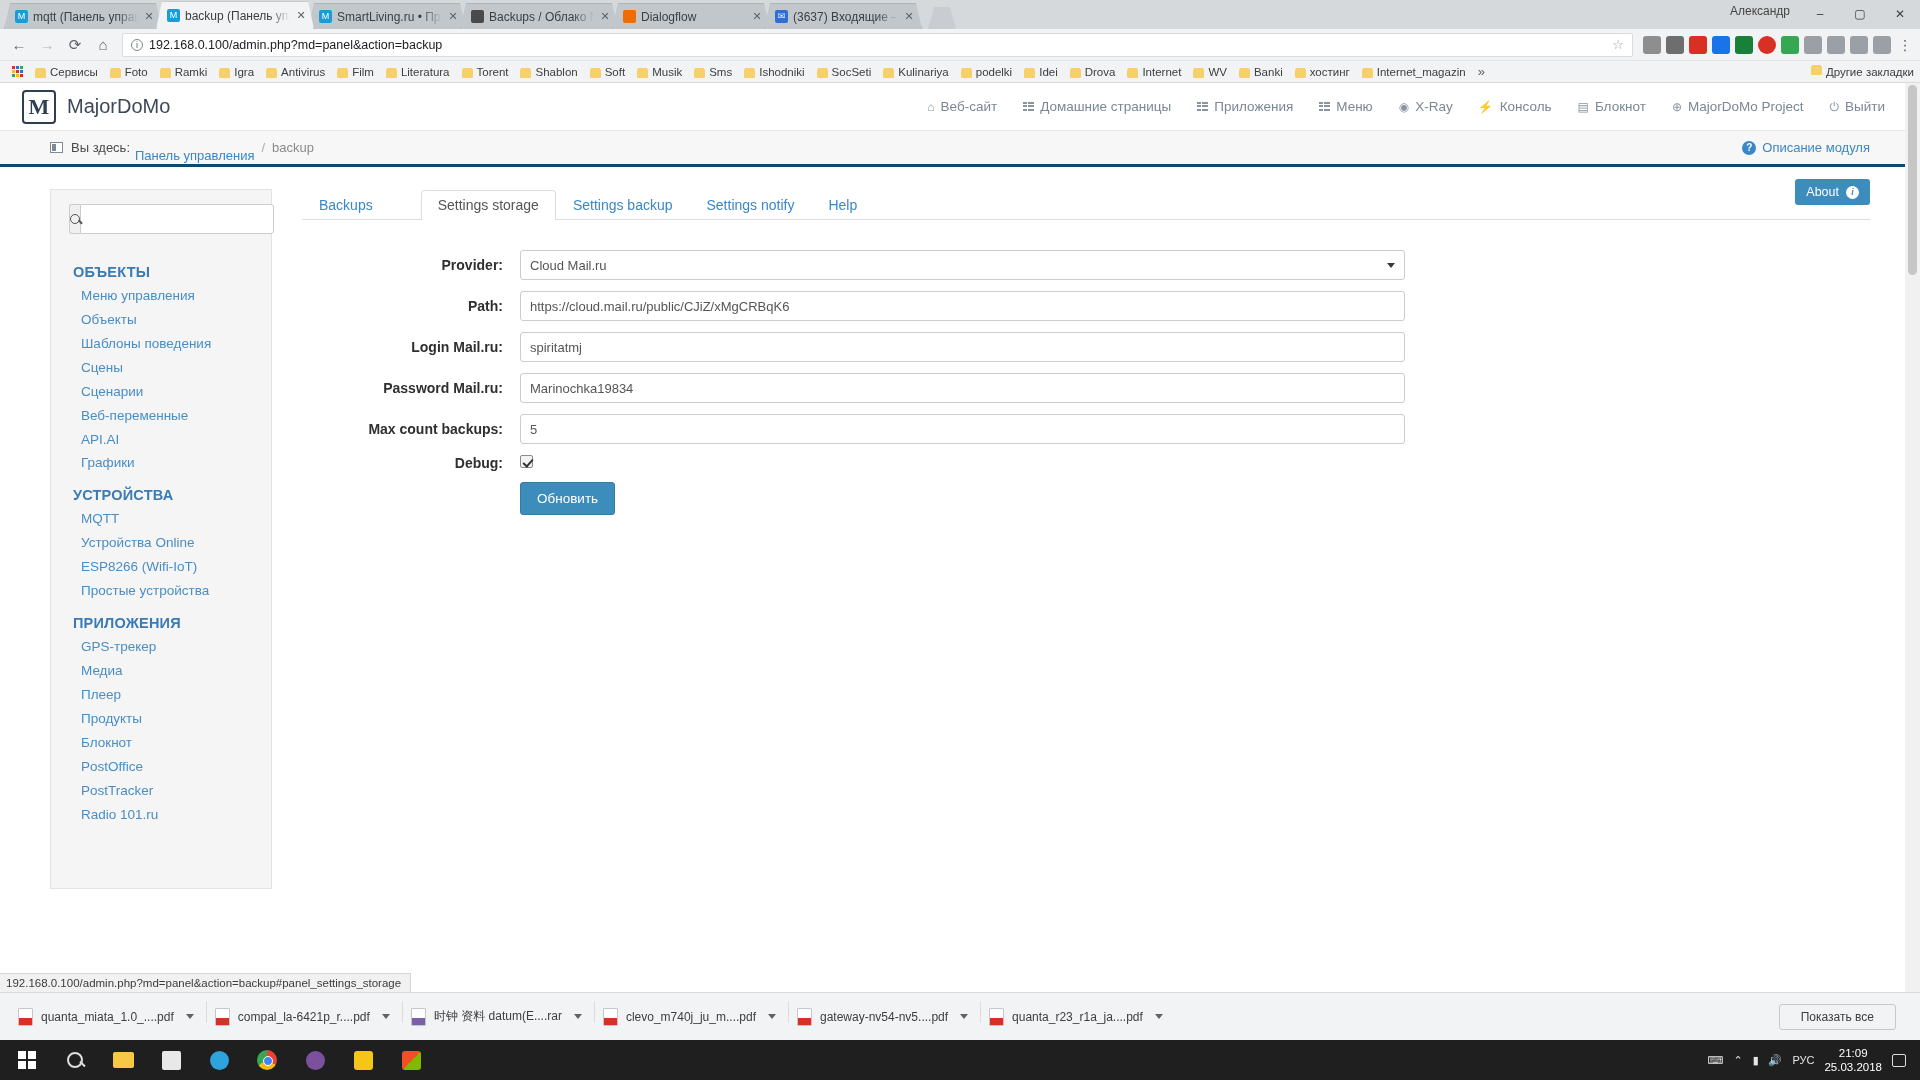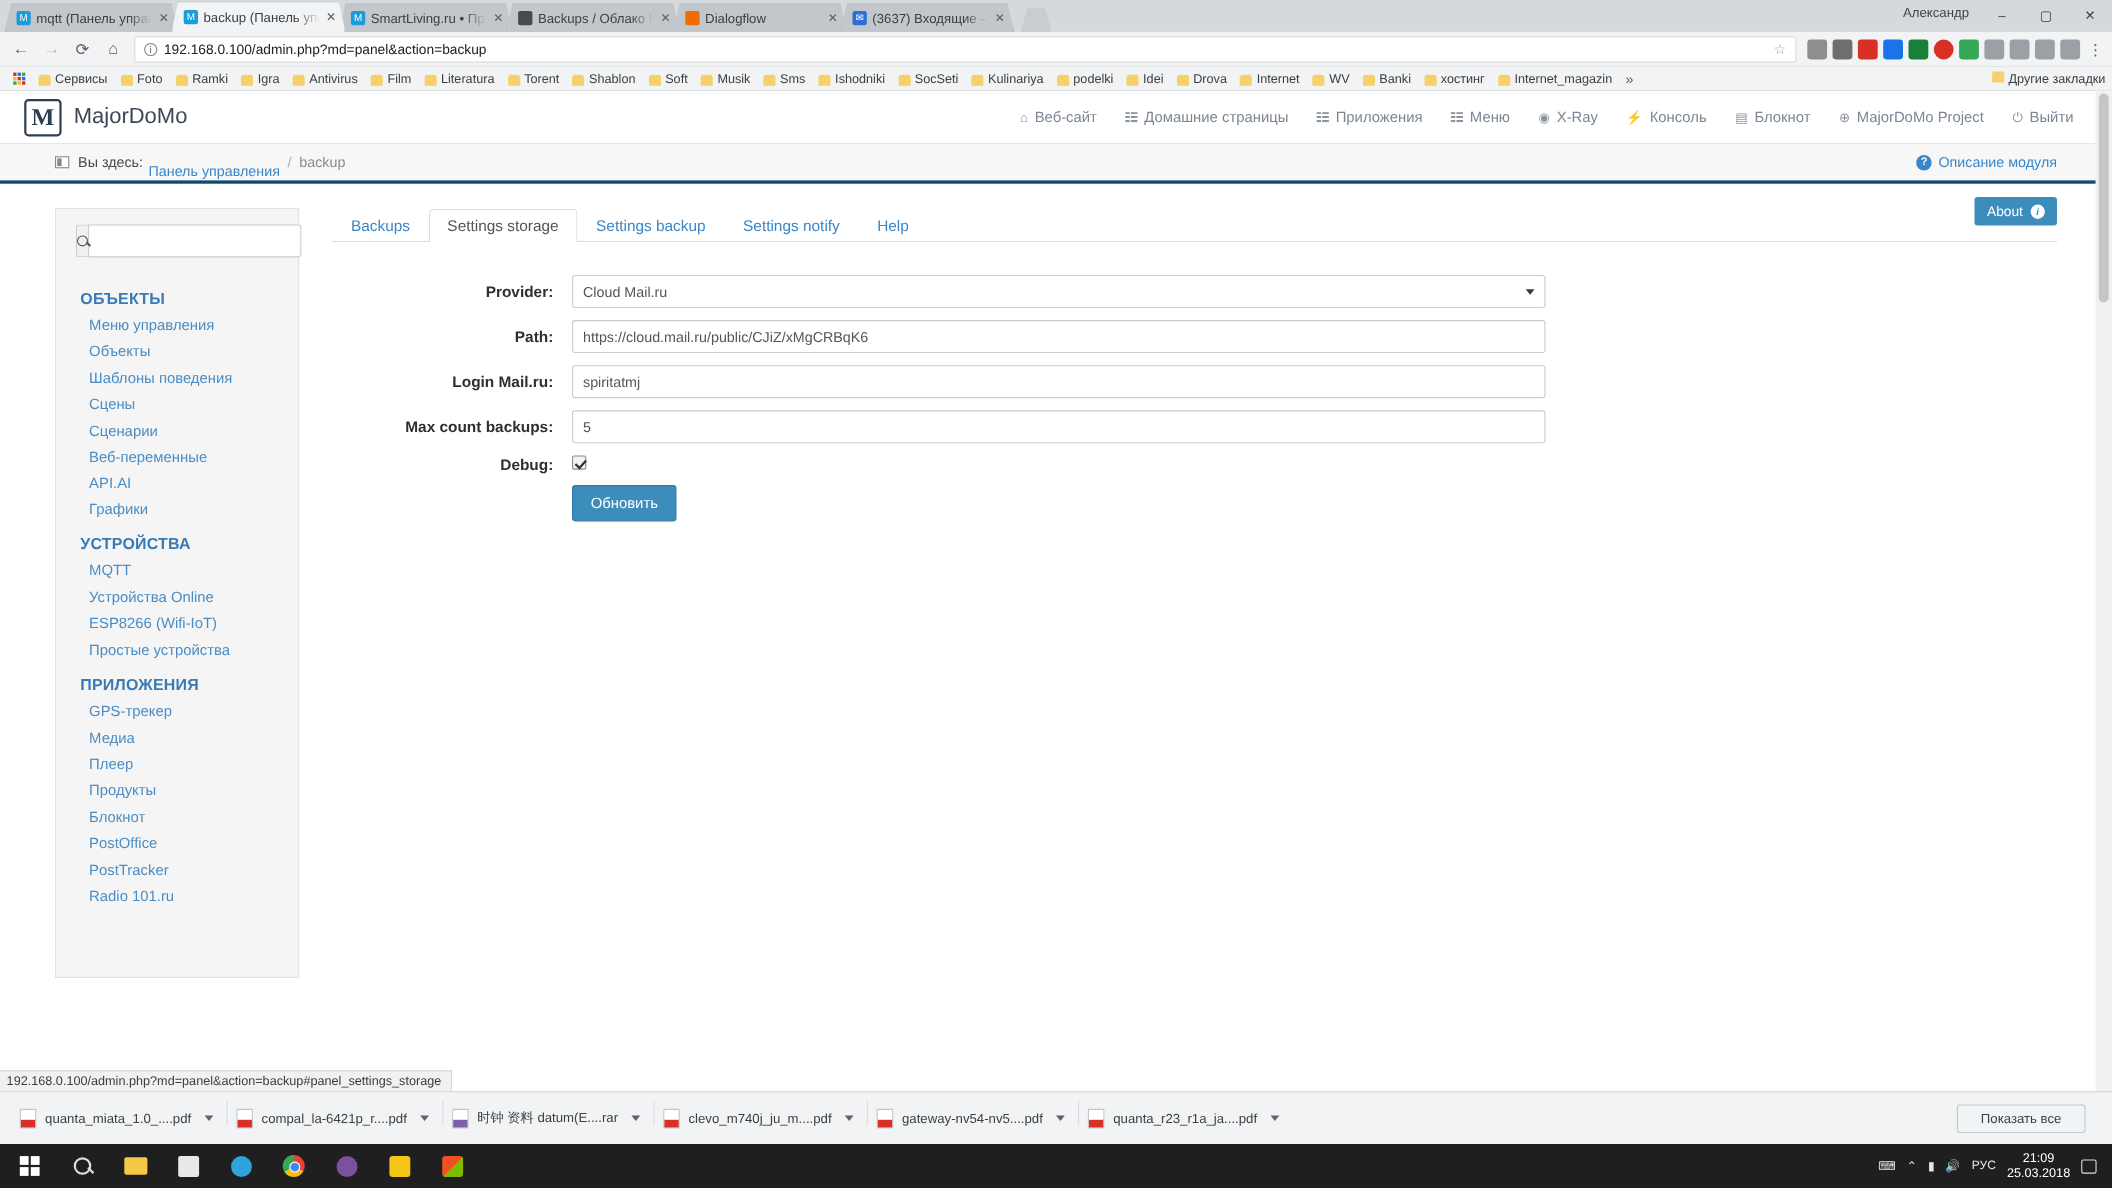--- a/index.html
+++ b/index.html
@@ -158,21 +158,21 @@
   .sb-item { display:block; font-size:13.5px; color:#4a8dc4; text-decoration:none;
     padding:4px 12px 4px 30px; line-height:1.18; }
 
   
   .main { flex:1 1 auto; padding-left:30px; position:relative; }
   .tabs-row { display:flex; align-items:flex-end; border-bottom:1px solid #dddddd;
     position:relative; height:31px; }
   .mtab { padding:7px 16px; font-size:14px; color:#3a87c8; text-decoration:none;
     line-height:1.1; border:1px solid transparent; border-bottom:none;
     border-radius:4px 4px 0 0; position:relative; top:1px; }
-  .mtab.active { color:#555; background:#fff; border-color:#dddddd; }
+  .mtab.active { color:#555; background:#fff; border-color:#dddddd;margin-left:31px; }
   .aboutbtn {
     position:absolute; right:0; top:-10px; background:#3c8dbc; color:#fff;
     border:none; border-radius:3px; font-size:12.5px; padding:6px 11px;
     display:flex; align-items:center; gap:7px; font-family:"Liberation Sans",sans-serif;
   }
   .infocircle { width:13px;height:13px;border-radius:50%;background:#fff;color:#3c8dbc;
     font-size:9px;line-height:13px;text-align:center;font-weight:bold;font-style:italic; }
 
   .form { padding-top:30px; }
   .frow { display:flex; align-items:center; margin-bottom:11px; }
@@ -571,20 +571,24 @@
             </div>
             <div class="frow">
               <div class="flabel">Path:</div>
               <div class="fctl"><input type="text" class="finput" value="https://cloud.mail.ru/public/CJiZ/xMgCRBqK6" style=""></div>
             </div>
             <div class="frow">
               <div class="flabel">Login Mail.ru:</div>
               <div class="fctl"><input type="text" class="finput" value="spiritatmj" style=""></div>
             </div>
             <div class="frow">
+              <div class="flabel">Password Mail.ru:</div>
+              <div class="fctl"><input type="text" class="finput" value="Marinochka19834" style=""></div>
+            </div>
+            <div class="frow">
               <div class="flabel">Max count backups:</div>
               <div class="fctl"><input type="text" class="finput" value="5" style=""></div>
             </div>
             <div class="frow">
               <div class="flabel">Debug:</div>
               <div class="fctl"><span class="cbx"></span></div>
             </div>
           </div>
 
         <div class="frow">

